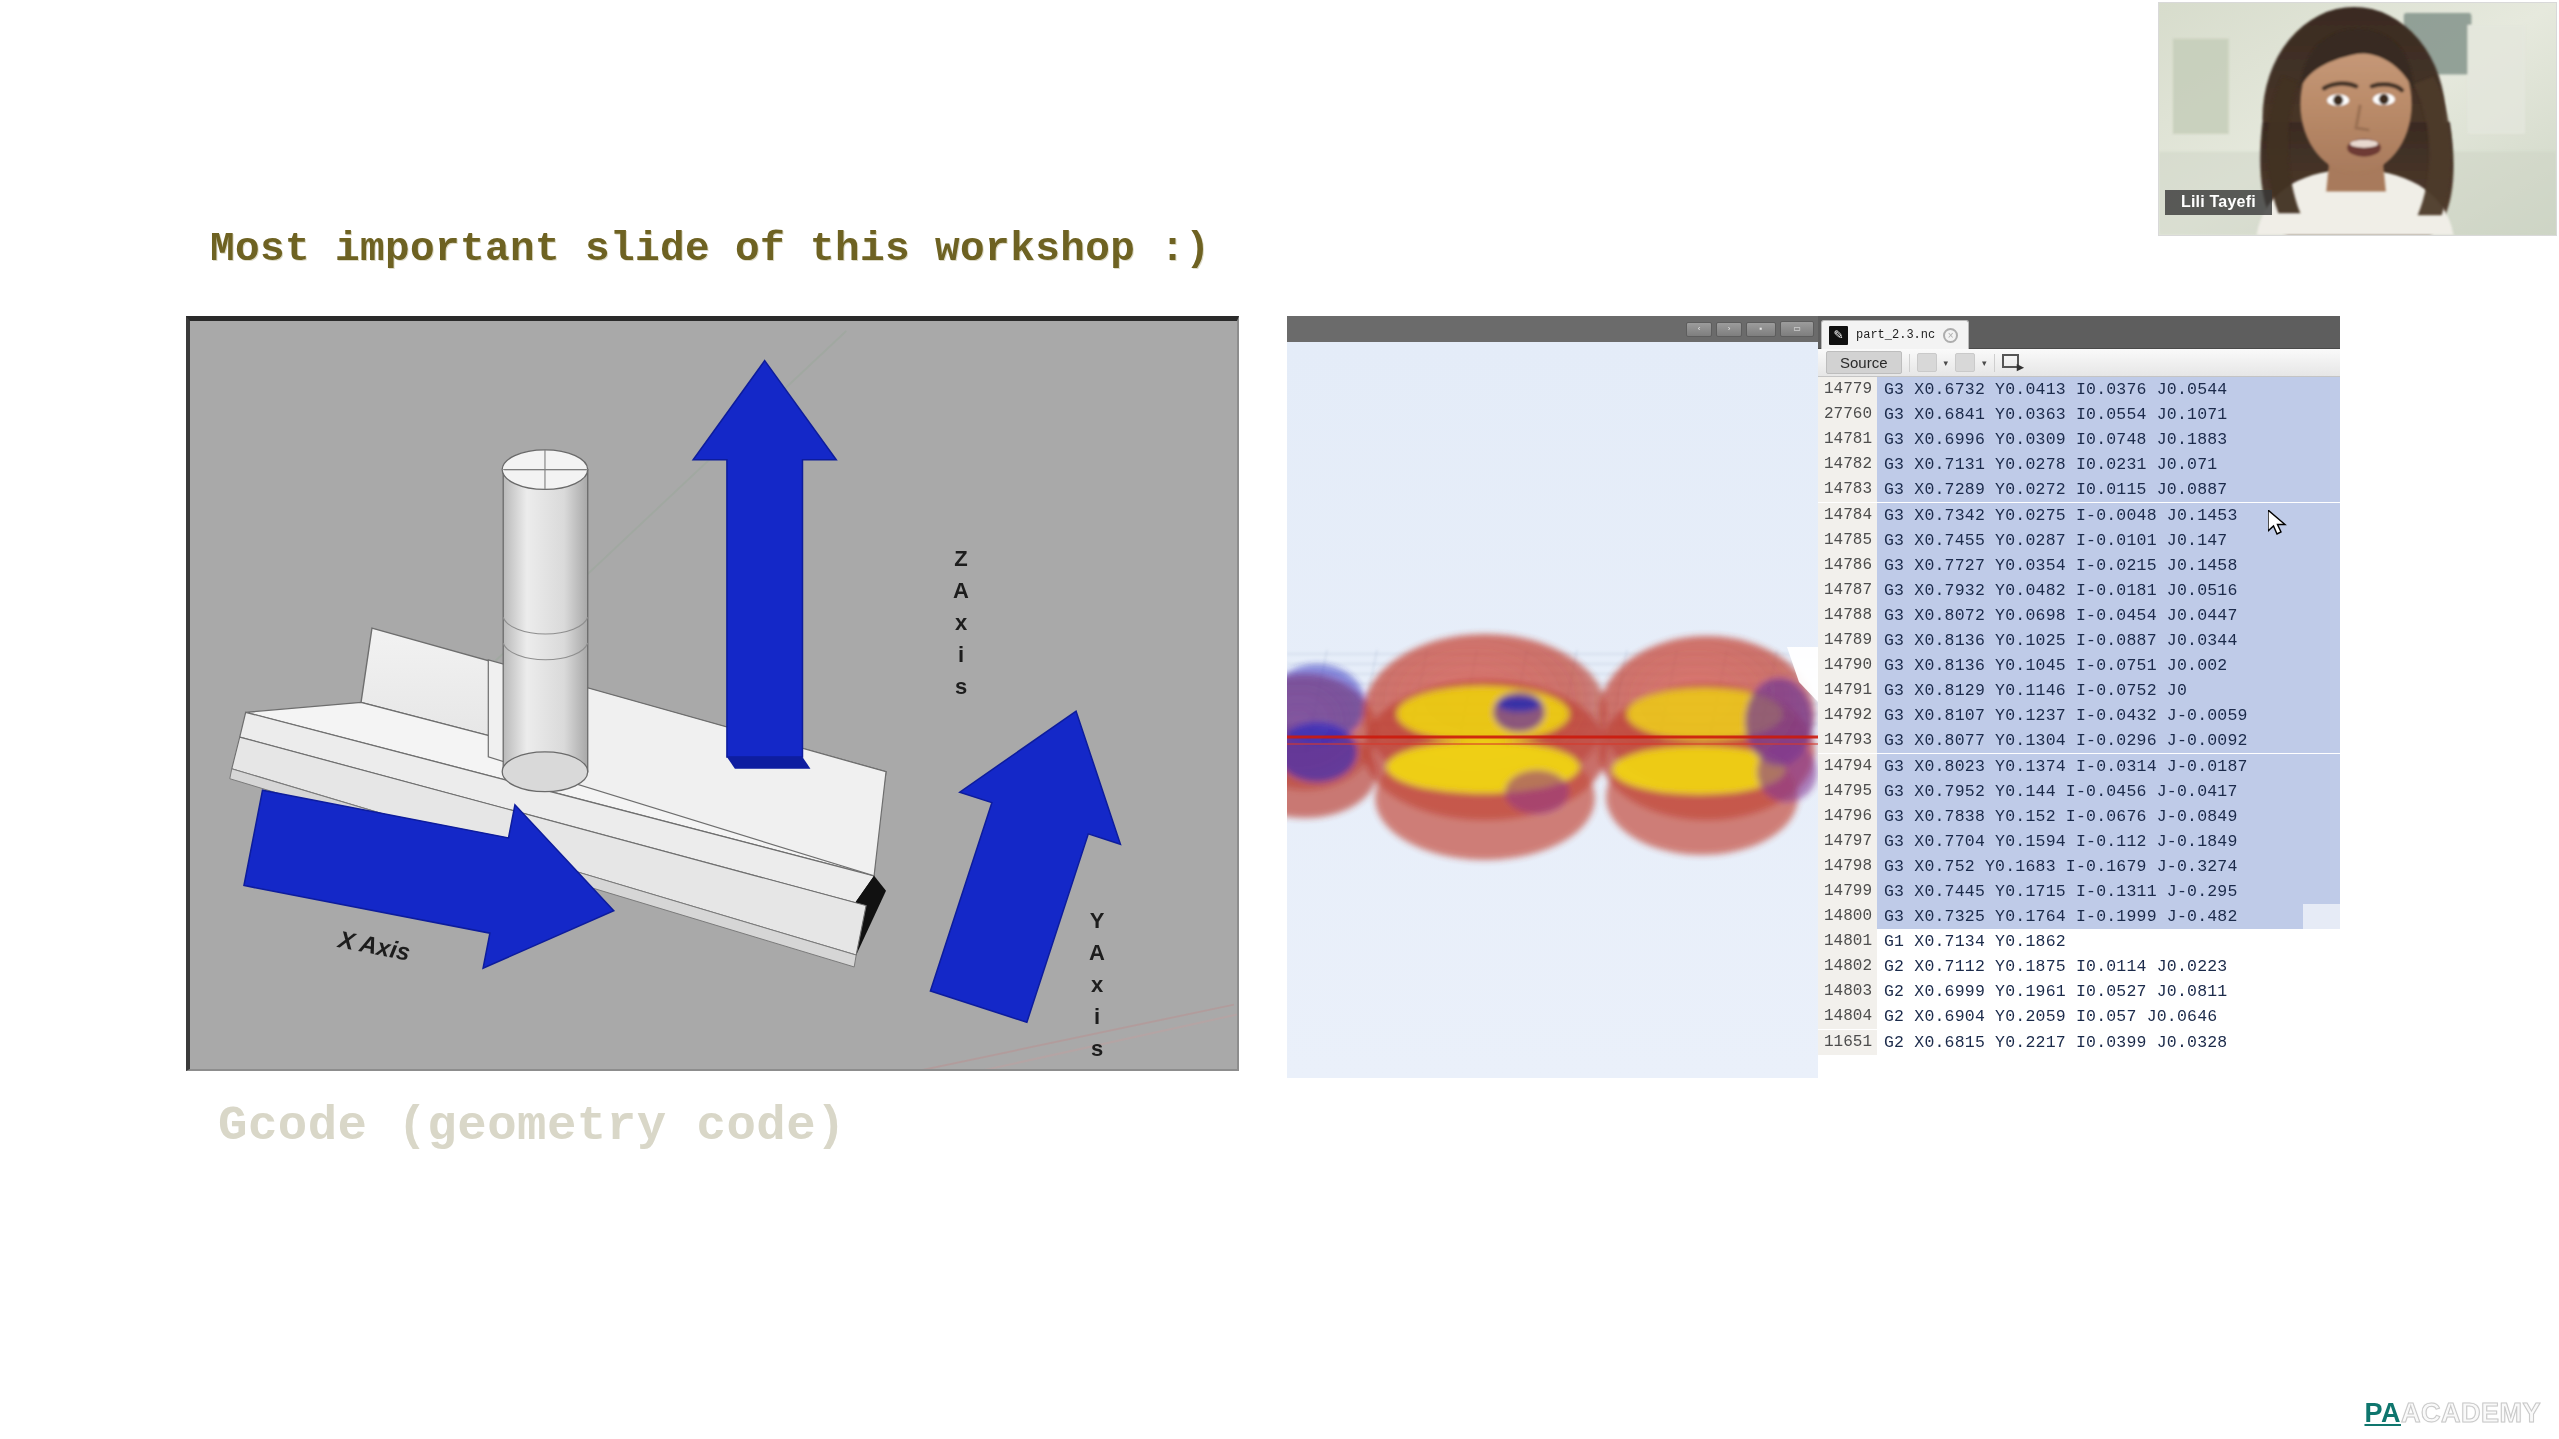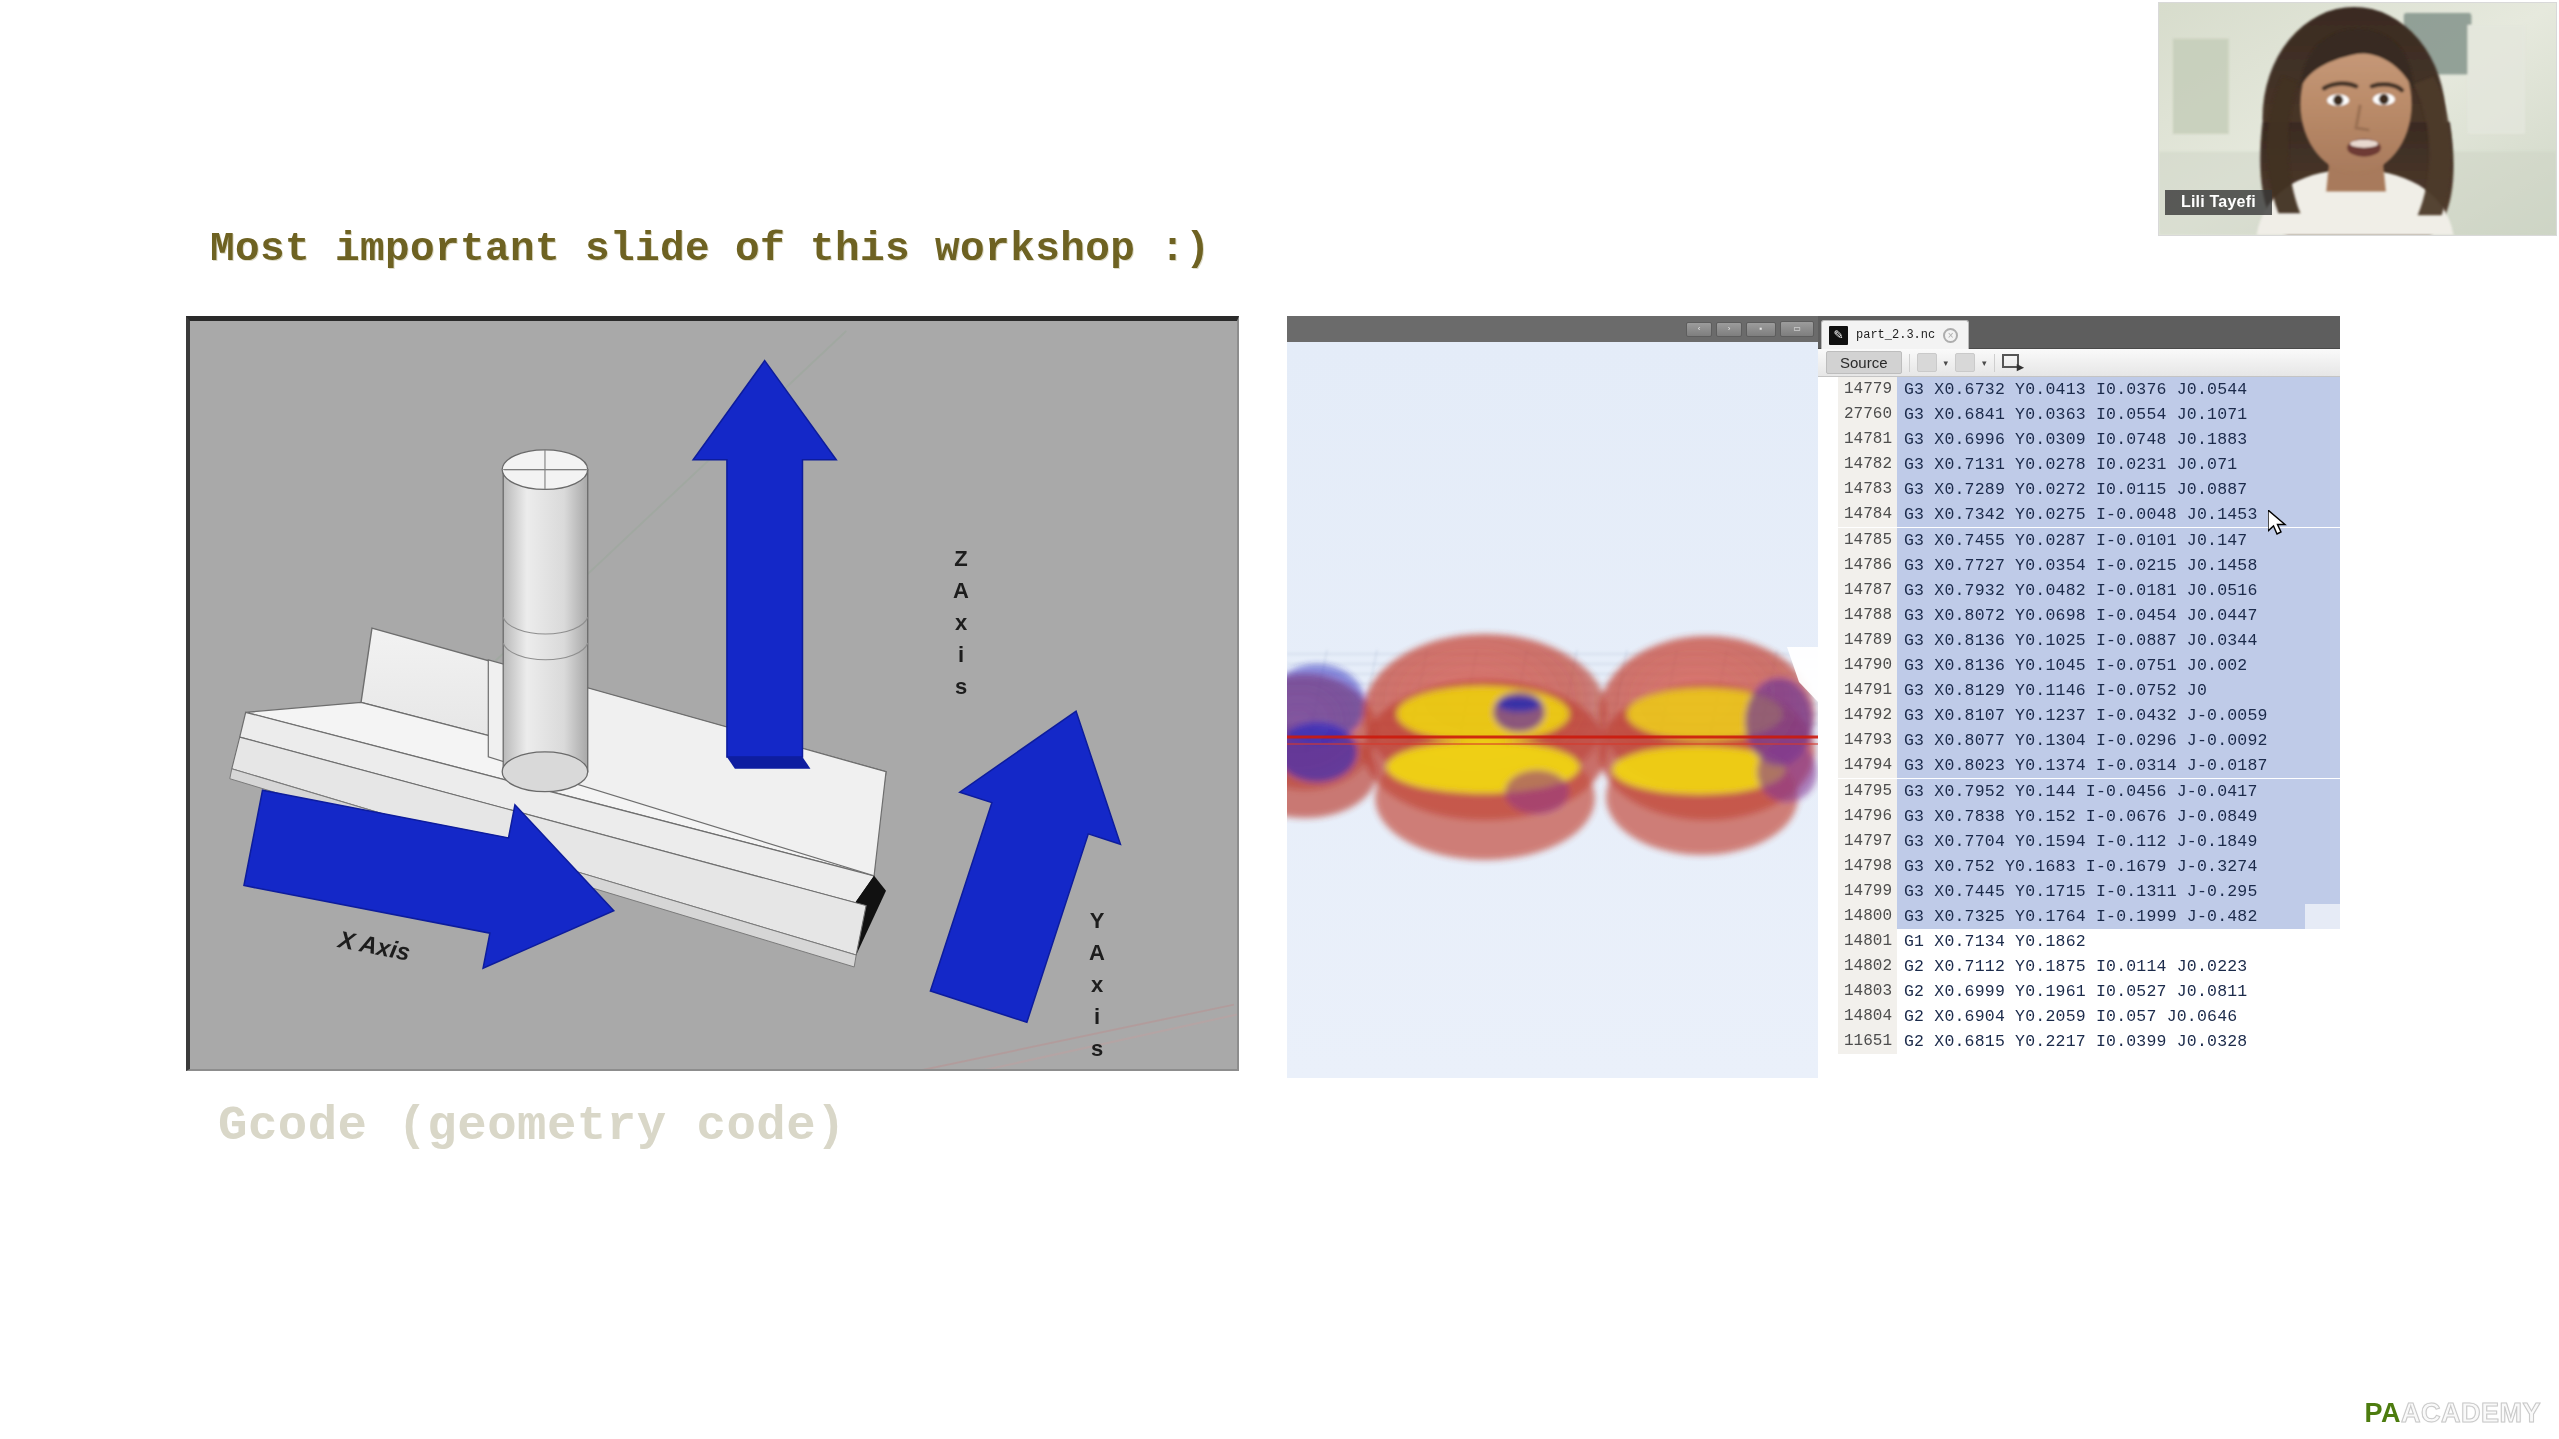--- a/index.html
+++ b/index.html
@@ -133,21 +133,21 @@
   }
 
   .code-area {
     position: relative;
     height: 678px;
     background: #ffffff;
     overflow: hidden;
     font-family: "Liberation Mono", monospace;
   }
   .code-row {
-    display: flex; height: 25.1px; align-items: flex-start; margin-left: 20px;
+    display: flex; height: 25.1px; align-items: flex-end;
   }
   .code-row .ln {
     width: 59px; flex: 0 0 59px; text-align: right; padding-right: 5px;
     font-size: 16px; color: #4d4d4d; background: #f2f0ec;
     line-height: 25px;
   }
   .code-row .src {
     flex: 1; font-size: 16.5px; color: #1b2a4a; padding-left: 7px;
     white-space: pre; line-height: 25px; letter-spacing: .2px;
   }
@@ -176,21 +176,21 @@
     letter-spacing: .2px;
   }
 
   
   .watermark {
     position: absolute; right: 18px; bottom: 10px;
     display: flex; align-items: baseline; gap: 0;
     font-family: "Liberation Sans", sans-serif;
     font-weight: 700; font-size: 27px; letter-spacing: .5px;
   }
-  .wm-pa { color: #4d7c0f; }
+  .wm-pa { color: #0f766e; text-decoration: underline; }
   .wm-academy {
     color: rgba(255,255,255,.92);
     -webkit-text-stroke: 1px #c9c9c9;
     text-shadow: 0 0 1px rgba(150,150,150,.7);
   }
 </style>
 </head>
 <body>
 
 <div id="stage">

